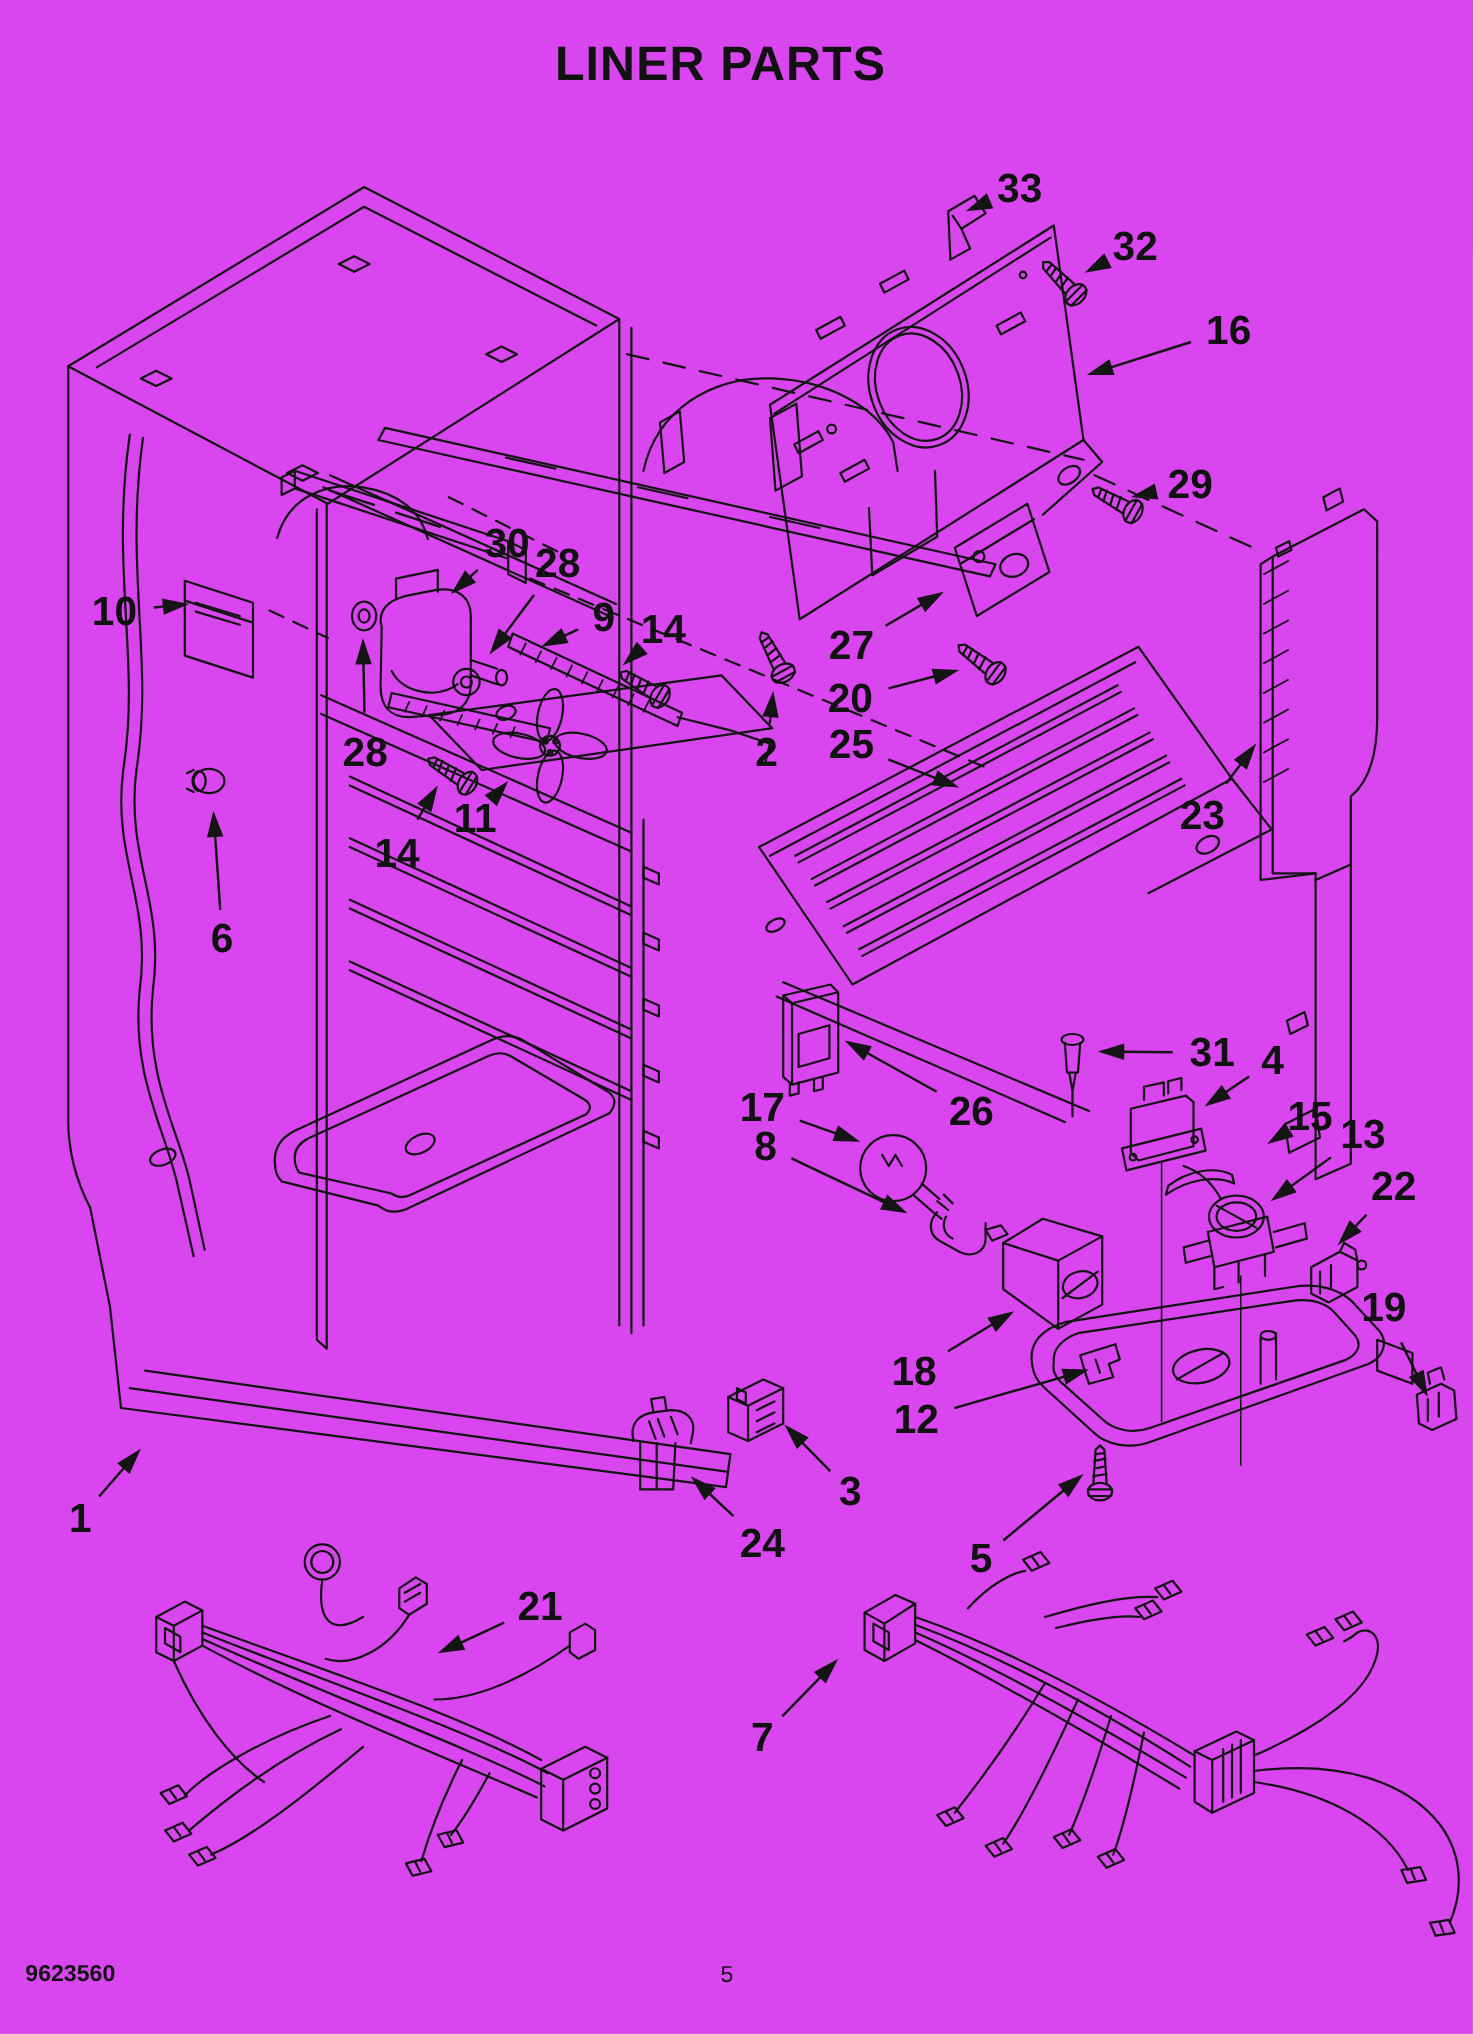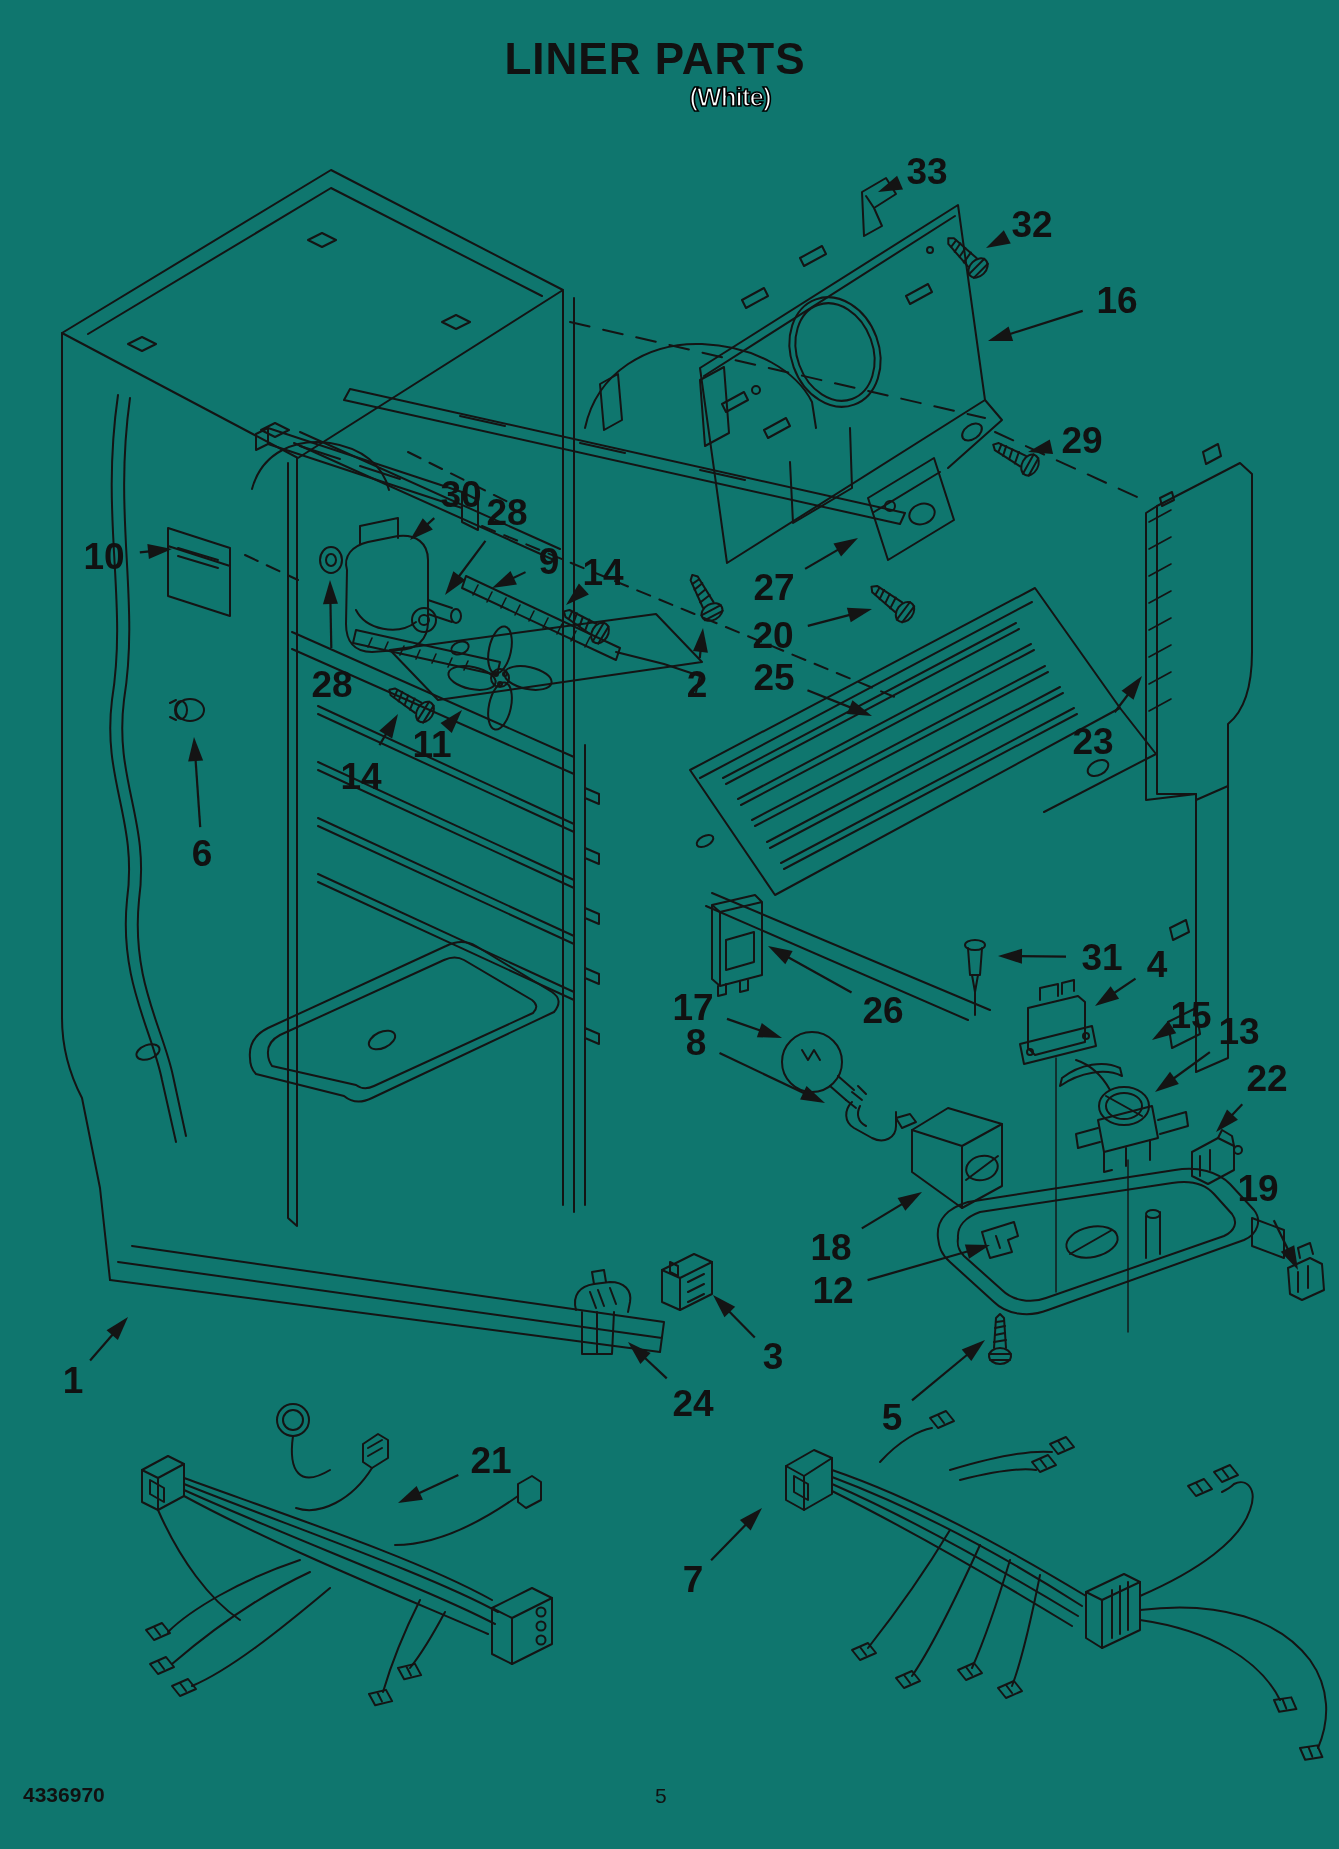--- a/index.html
+++ b/index.html
@@ -1,35 +1,34 @@
 <!DOCTYPE html>
 <html><head>
 <meta charset="utf-8">
 <style>
   html,body{margin:0;padding:0;background:#fff;}
-  .page{position:relative;width:1339px;height:1849px;background:#0f766e;overflow:hidden;
+  .page{position:relative;width:1339px;height:1849px;background:#d946ef;overflow:hidden;
         font-family:"Liberation Sans",sans-serif;color:#111;}
   .title-block{position:absolute;left:0;top:36px;width:1310px;text-align:center;line-height:1.05;}
   .doc-title{font-size:44px;font-weight:bold;letter-spacing:1px;margin:0;}
   .models-line{font-size:28px;font-weight:bold;margin-top:6px;letter-spacing:-1px;}
   .finish-line{font-size:26px;font-weight:bold;margin-top:2px;margin-left:150px;letter-spacing:-1px;}
   .outline{color:#fff;-webkit-text-stroke:1.6px #000;text-shadow:0 0 1px #000;}
   .footer-doc{position:absolute;left:23px;top:1783px;font-size:21px;font-weight:bold;}
   .footer-page{position:absolute;left:655px;top:1784px;font-size:21px;}
   svg.diagram{position:absolute;left:0;top:0;}
   svg text.callout{font:bold 37px "Liberation Sans",sans-serif;fill:#111;}
 </style>
 </head>
 <body>
 
 <div class="page">
 
   <div class="title-block">
     <h1 class="doc-title">LINER PARTS</h1>
-    <div class="finish-line outline">(White)</div>
   </div>
 
   <svg class="diagram" width="1339" height="1849" viewBox="0 0 1339 1849">
     <defs>
       <g id="screw" fill="none">
         <ellipse cx="0" cy="0" rx="8" ry="11"></ellipse>
         <path d="M-4,-10 L-4,10 M2,-11 L2,11"></path>
         <path d="M8,-6 L38,-4 M8,6 L38,4 M38,-4 L42,0 L38,4"></path>
         <path d="M14,-6 L16,6 M21,-5 L23,5 M28,-5 L30,5 M34,-4 L35,4"></path>
       </g>
@@ -494,15 +493,15 @@
           <polygon points="986,248 1003.8087912577582,230.2490294930786 1010.7472813581835,243.5478021855604" fill="#141414"></polygon>
           <text x="1032" y="224" class="callout" text-anchor="middle" dominant-baseline="central">32</text>
         </g>
         <g>
           <polygon points="878,192 897.1050859810896,175.65234910896453 903.0138754597772,189.4395245592354" fill="#141414"></polygon>
           <text x="927" y="171" class="callout" text-anchor="middle" dominant-baseline="central">33</text>
         </g>
       </g>
   </svg>
 
-  <div class="footer-doc">4336970</div>
+  <div class="footer-doc">9623560</div>
   <div class="footer-page">5</div>
 </div>
 
 </body></html>

